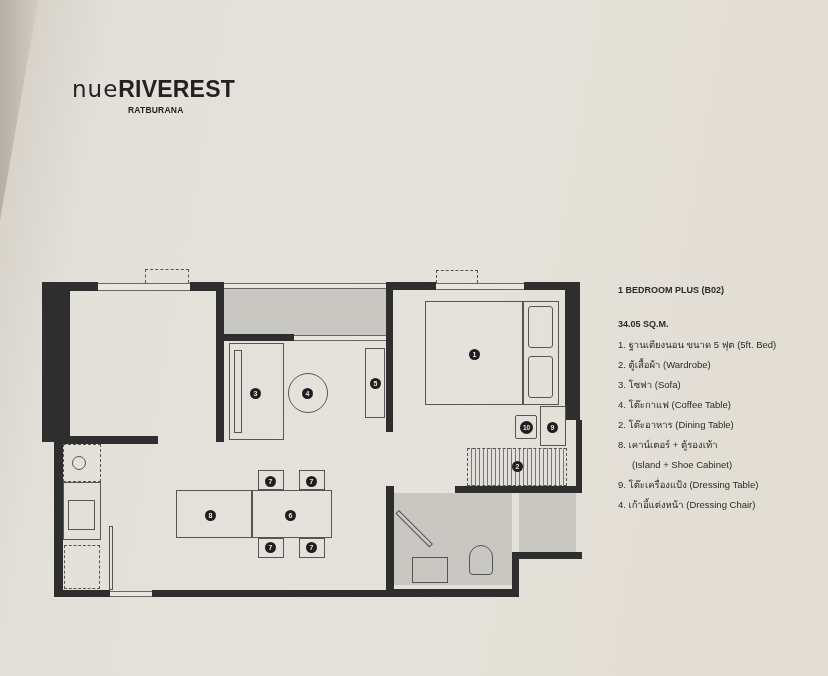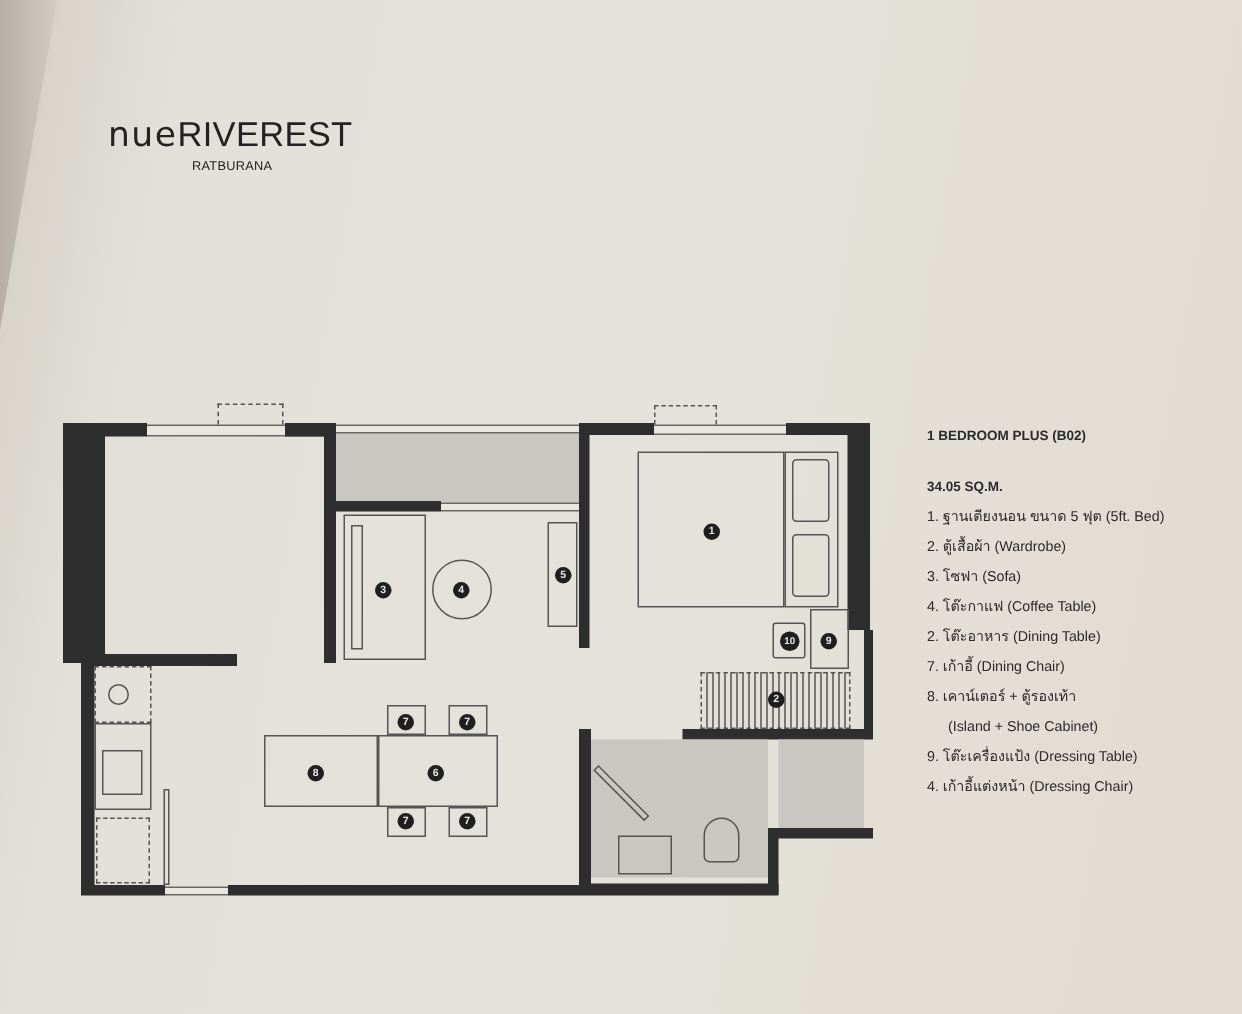--- a/index.html
+++ b/index.html
@@ -10,22 +10,22 @@
     color:#222;
   }
   .page-edge {
     position:absolute; left:0; top:0; width:40px; height:676px;
     background: linear-gradient(90deg, #b7afa7, #d2cdc5);
     clip-path: polygon(0 0, 38px 0, 0 220px);
   }
   .logo { position:absolute; left:72px; top:76px; }
   .logo-main { font-size:23px; letter-spacing:0.2px; line-height:26px; white-space:nowrap; }
   .logo-main .brand-light { font-weight:normal; font-family:"DejaVu Sans", sans-serif; letter-spacing:1px; }
-  .logo-main .brand-bold { font-weight:normal; font-family:"Liberation Sans", sans-serif; }
-  .logo-sub { font-size:8.5px; font-weight:normal; position:absolute; left:56px; top:29px; letter-spacing:0.2px; }
+  .logo-main .brand-bold { font-weight:bold; font-family:"Liberation Sans", sans-serif; }
+  .logo-sub { font-size:8.5px; font-weight:bold; position:absolute; left:56px; top:29px; letter-spacing:0.2px; }
 
   .info { position:absolute; left:618px; top:285px; font-size:9.5px; color:#2a2a2a; }
   .info .unit-type { font-weight:bold; font-size:9px; }
   .info .area { font-weight:bold; font-size:9px; margin-top:24px; }
   .legend { list-style:none; margin:0; padding:0; position:absolute; left:618px; top:339px; font-size:9.5px; color:#2a2a2a; }
   .legend li { height:20px; line-height:12px; white-space:nowrap; }
   .legend li.sub { padding-left:14px; }
 
   .plan { position:absolute; left:0; top:0; width:828px; height:676px; }
   .wall { position:absolute; background:#2e2e2e; }
@@ -61,21 +61,20 @@
   <div class="unit-type">1 BEDROOM PLUS (B02)</div>
   <div class="area">34.05 SQ.M.</div>
 </div>
 
 <ul class="legend">
   <li>1. ฐานเตียงนอน ขนาด 5 ฟุต (5ft. Bed)</li>
   <li>2. ตู้เสื้อผ้า (Wardrobe)</li>
   <li>3. โซฟา (Sofa)</li>
   <li>4. โต๊ะกาแฟ (Coffee Table)</li>
   <li>2. โต๊ะอาหาร (Dining Table)</li>
-  <li>7. เก้าอี้ (Dining Chair)</li>
   <li>8. เคาน์เตอร์ + ตู้รองเท้า</li>
   <li class="sub">(Island + Shoe Cabinet)</li>
   <li>9. โต๊ะเครื่องแป้ง (Dressing Table)</li>
   <li>4. เก้าอี้แต่งหน้า (Dressing Chair)</li>
 </ul>
 
 <div class="plan">
 
   <div class="wall" style="left:42px;top:282px;width:28px;height:160px;"></div>
   <div class="wall" style="left:54px;top:440px;width:9px;height:156px;"></div>

